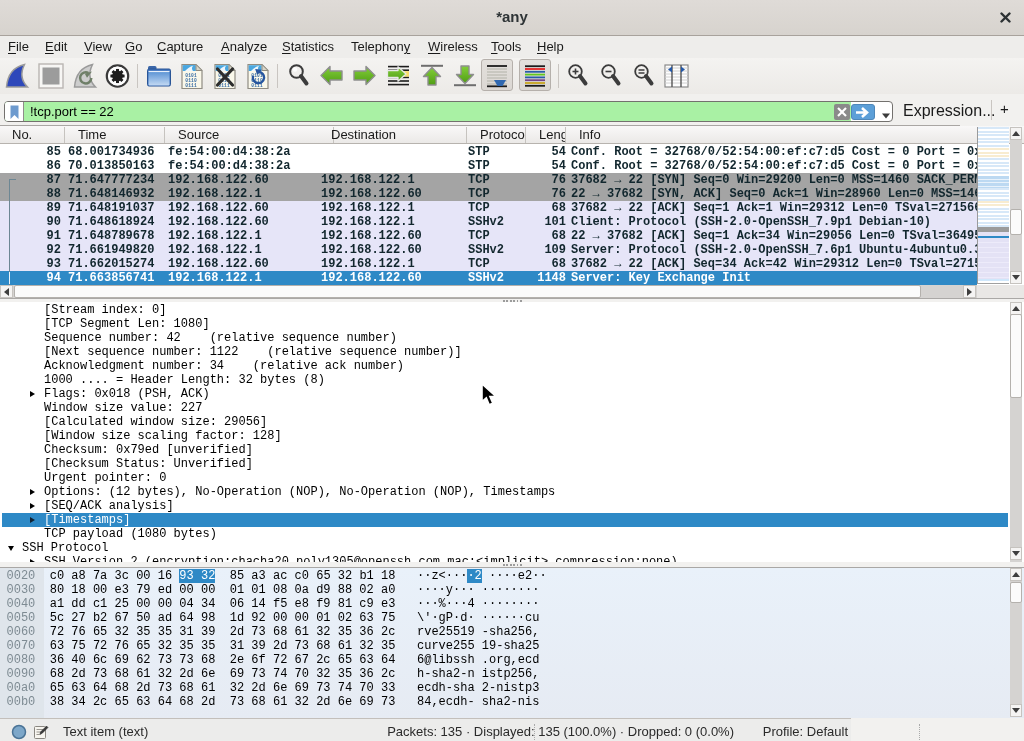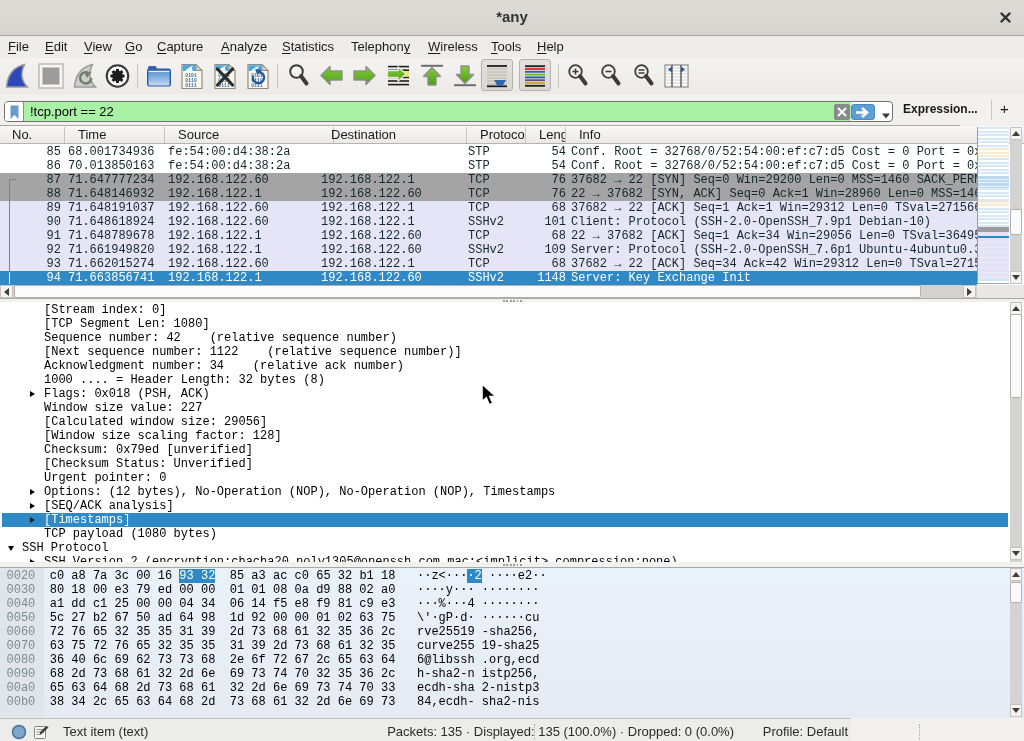--- a/index.html
+++ b/index.html
@@ -29,30 +29,30 @@
 
 
 #filterbar { left:0; top:94px; width:960px; height:32px; background:#f1f0ee; border-bottom:1px solid #a9a6a3; }
 #ffield { position:absolute; left:4px; top:7px; width:889px; height:21px; border:1px solid #73716e; border-radius:4px; background:#fff; overflow:hidden; }
 #fgreen { position:absolute; left:0; top:0; width:846px; height:21px; background:#a9f1a4; }
 #fbook { position:absolute; left:0; top:0; width:19px; height:21px; background:#fff; border-right:1px solid #8f8d8a; }
 #ftext { position:absolute; left:25px; top:2px; font-size:13px; color:#000; }
 #fclear { position:absolute; left:829px; top:2px; width:16px; height:16px; background:#8a8a8a; border-radius:2px; }
 #fapply { position:absolute; left:846px; top:2px; width:24px; height:16px; background:#5c9fd8; border:1px solid #4e87b9; border-radius:3px; }
 #fdrop  { position:absolute; left:876px; top:4px; }
-#fexpr { position:absolute; left:903px; top:8px; font-size:12px; color:#1a1a1a;font-weight:bold; }
+#fexpr { position:absolute; left:903px; top:8px; font-size:16px; color:#1a1a1a; }
 #fsep  { position:absolute; left:991px; top:6px; width:1px; height:20px; background:#c9c5c1; }
 #fplus { position:absolute; left:1000px; top:6px; font-size:15px; color:#1a1a1a; }
 
 
 #plist { left:0; top:126px; width:1024px; height:172px; background:#fff; }
 #phead { position:absolute; left:0; top:0; width:1024px; height:18px;
   background:linear-gradient(#f9f8f8,#ebe9e7); border-bottom:1px solid #b7b3ae; font-size:13px; color:#1a1a1a; }
 #phead div { position:absolute; top:1px; height:16px; border-right:1px solid #c6c3bf; padding:0 12px; overflow:hidden; white-space:nowrap; }
-.prow { position:absolute; left:0; width:977px; height:14px; font-size:12px; line-height:14px; white-space:nowrap; overflow:hidden; color:#12272e; }
+.prow { position:absolute; left:0; width:977px; height:14px; font-size:12px; line-height:14px; white-space:nowrap; overflow:hidden; color:#12272e;font-weight:bold; }
 .prow span { position:absolute; top:0; }
 .c-no { left:0; width:61px; text-align:right; }
 .c-t { left:68px; } .c-s { left:168px; } .c-d { left:321px; } .c-p { left:468px; }
 .c-l { left:505px; width:61px; text-align:right; } .c-i { left:571px; }
 
 
 #minimap { position:absolute; left:977px; top:1px; width:32px; height:157px; border-left:1px solid #9a9a9a; border-bottom:1px solid #a0a0a0; background:#fff; overflow:hidden; }
 .sbv { position:absolute; background:#d5d3d1; }
 .sbtn { position:absolute; background:#f5f4f3; border:1px solid #c6c3bf; display:flex; align-items:center; justify-content:center; }
 .tu,.td,.tl,.tr { display:block; width:0; height:0; }

